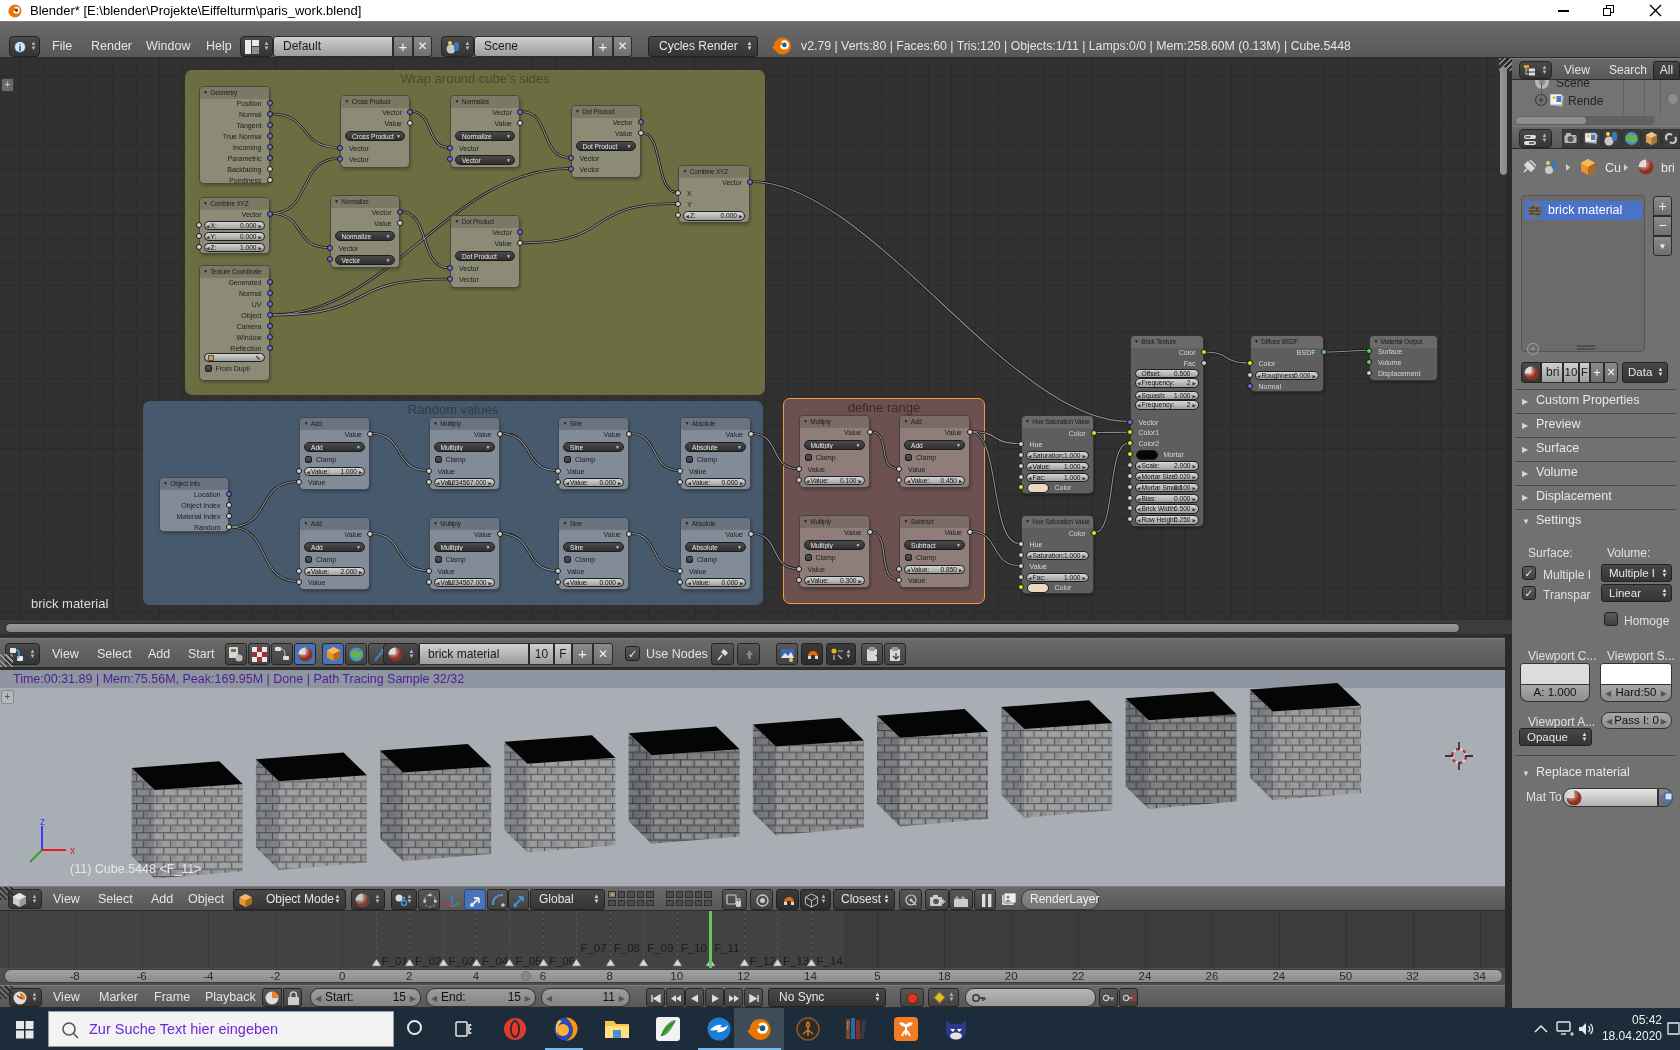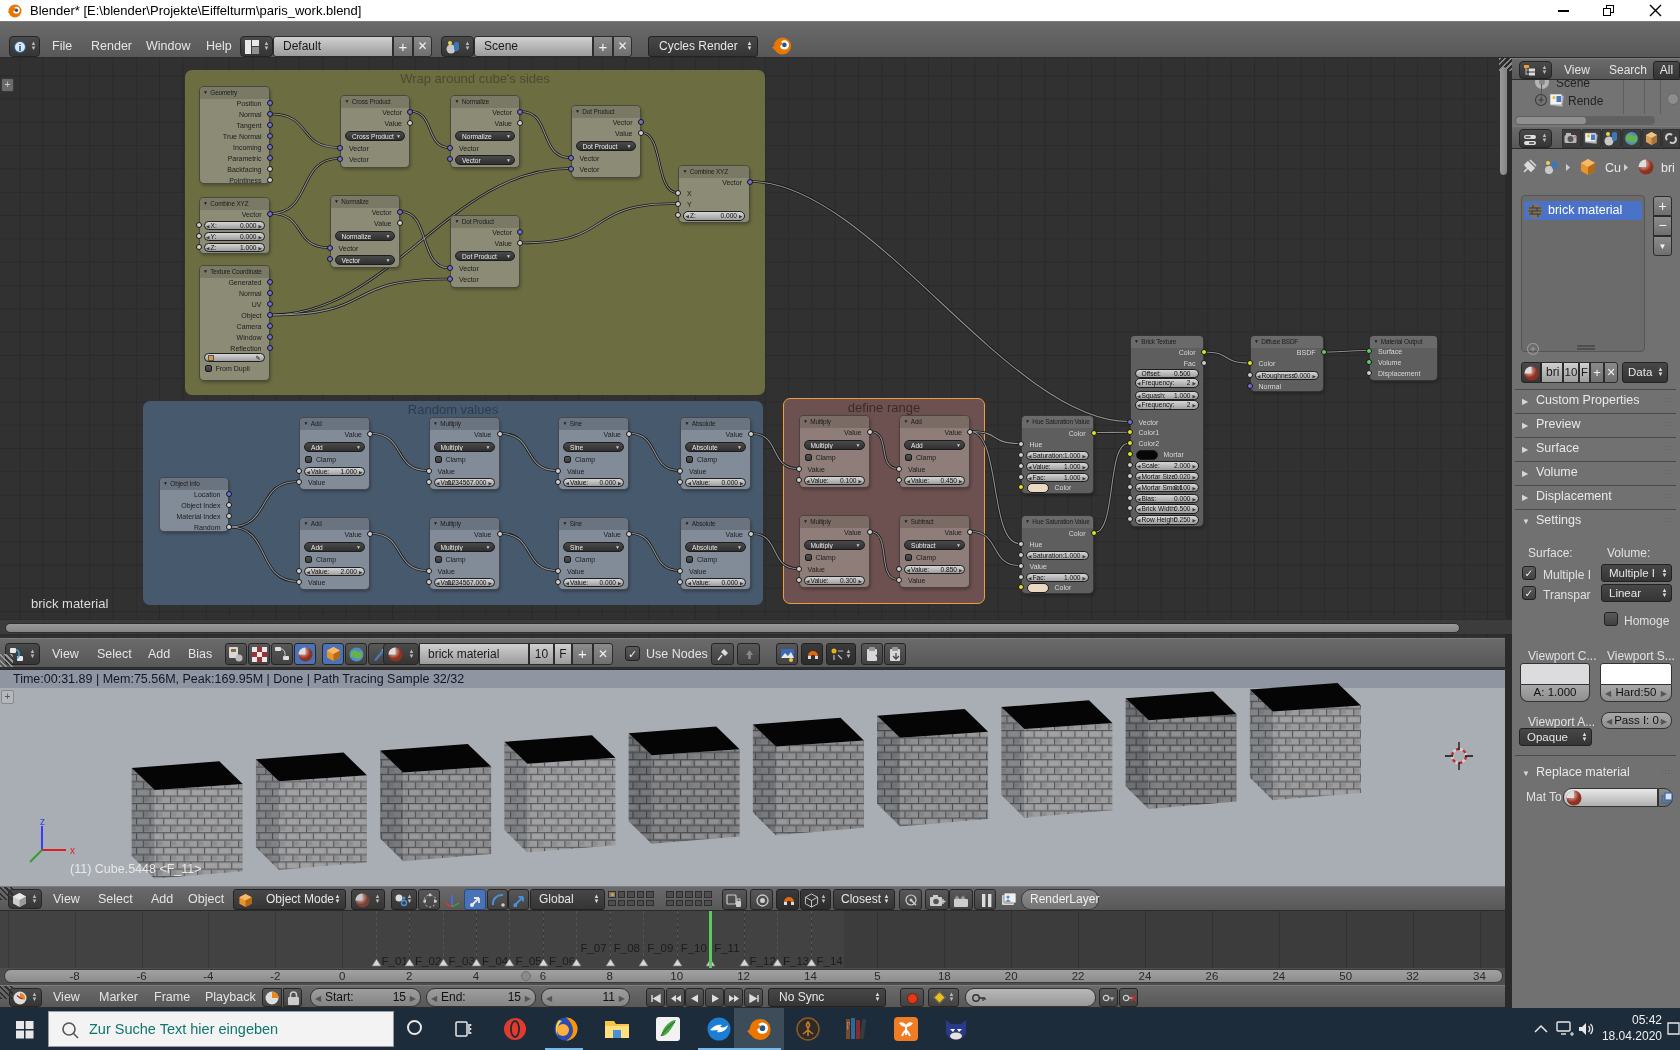--- a/index.html
+++ b/index.html
@@ -109,20 +109,21 @@
 <div class="gbtn" style="left:593px;top:14px;width:20px;height:21px;font-size:15px;line-height:19px">+</div>
 <div class="gbtn" style="left:613px;top:14px;width:19px;height:21px;font-size:12px;line-height:19px;border-radius:0 3px 3px 0">✕</div>
 <div class="dfield" style="left:648px;top:14px;width:110px;height:21px;border-radius:3px;font-size:12px;line-height:19px;padding-left:10px">Cycles Render
 <span class="updn" style="right:3px;top:4px;color:#ddd">▲<br>▼</span></div>
 <svg class="abs" style="left:771px;top:13px" width="22" height="22" viewBox="0 0 22 22">
 <circle cx="11.5" cy="11" r="8.6" fill="#ea7600"></circle>
         <circle cx="13.4" cy="9.9" r="4.6" fill="#fff"></circle>
         <circle cx="13.4" cy="9.9" r="2.3" fill="#265787"></circle>
 <path d="M1 12.5 L9 6 L12 8.6 L4 15.6 Z" fill="#ea7600"></path>
       </svg>
+<div class="menu" style="left:801px;top:17px;font-size:12.3px">v2.79 | Verts:80 | Faces:60 | Tris:120 | Objects:1/11 | Lamps:0/0 | Mem:258.60M (0.13M) | Cube.5448</div>
 </div>
 <div class="abs" id="nodeed">
 <div class="frame" style="left:185px;top:12px;width:580px;height:325px;background:#6d6d42"></div>
 <div class="ftitle" style="left:185px;top:13px;width:580px;color:#4b4b2d">Wrap around cube's sides</div>
 <div class="frame" style="left:143px;top:342.5px;width:620px;height:204px;background:#475a6d"></div>
 <div class="ftitle" style="left:143px;top:344px;width:620px;color:#2d3c4b">Random values</div>
 <div class="frame" style="left:783px;top:340px;width:202px;height:206px;background:#6d5150;border:1.5px solid #ee9c3e"></div>
 <div class="ftitle" style="left:783px;top:342px;width:202px;color:#3c2b25">define range</div>
 <div class="node" style="left:198.5px;top:28px;width:71px;height:98px;background:#8b8b76">
         <div class="nh" style="background:#797966"><i>▼</i>Geometry</div>
@@ -777,21 +778,21 @@
 <svg class="abs" style="left:3px;top:3px" width="16" height="16" viewBox="0 0 16 16">
           <rect x="1" y="1" width="6" height="5" rx="1" fill="#e8e8e8"></rect>
           <rect x="8" y="9" width="6" height="5" rx="1" fill="#e8e8e8"></rect>
           <path d="M7 3 C11 3 11 11 8 11" stroke="#35a5e5" fill="none" stroke-width="1.4"></path>
         </svg>
 <span class="updn" style="right:2px;top:5px">▲<br>▼</span>
       </div>
 <div class="menu" style="left:52px;top:8px">View</div>
 <div class="menu" style="left:97px;top:8px">Select</div>
 <div class="menu" style="left:148px;top:8px">Add</div>
-<div class="menu" style="left:188px;top:8px">Bias</div>
+<div class="menu" style="left:188px;top:8px">Start</div>
 <div class="abs" style="left:225px;top:4px;width:22px;height:22px;background:linear-gradient(#585858,#424242);border:1px solid #262626;border-radius:3px">
         <svg class="abs" style="left:2px;top:2px" width="16" height="16">
           <rect x="1" y="1" width="9" height="11" rx="1" fill="#d8d8d8"></rect>
           <rect x="3" y="3" width="5" height="3" fill="#8a6a3a"></rect>
           <circle cx="11" cy="12" r="3.5" fill="#bcbcbc"></circle>
         </svg>
       </div>
 <div class="abs" style="left:248px;top:4px;width:22px;height:22px;background:linear-gradient(#585858,#424242);border:1px solid #262626;border-radius:3px">
         <svg class="abs" style="left:3px;top:3px" width="15" height="15">
           <rect width="15" height="15" fill="#993333"></rect>
@@ -902,21 +903,21 @@
 <div class="abs" style="left:884px;top:4px;width:22px;height:22px;background:linear-gradient(#585858,#424242);border:1px solid #262626;border-radius:3px">
 <svg class="abs" style="left:3px;top:2px" width="16" height="17">
           <rect x="2" y="3" width="10" height="12" rx="1" fill="#d8d8d8"></rect>
           <rect x="4" y="1" width="6" height="4" rx="1" fill="#999"></rect>
           <path d="M8 7 L8 13 M5 10 L8 13 L11 10" stroke="#444" stroke-width="1.3" fill="none"></path>
         </svg>
       </div>
 <div class="corner" style="left:0;bottom:0;background:repeating-linear-gradient(45deg,#999 0 1.5px,transparent 1.5px 4px)"></div>
 </div>
 <div class="abs" style="left:0;top:669px;width:1512px;height:19px;background:#8f96a1;border-top:1px solid #2b2b2b">
-      <div class="abs" style="left:13px;top:2px;color:#0f172a;font-size:12.5px">Time:00:31.89 | Mem:75.56M, Peak:169.95M | Done | Path Tracing Sample 32/32</div>
+      <div class="abs" style="left:13px;top:2px;color:#4c1d95;font-size:12.5px">Time:00:31.89 | Mem:75.56M, Peak:169.95M | Done | Path Tracing Sample 32/32</div>
     </div>
 <div class="abs" id="vp3d">
 <svg class="abs" style="left:0;top:-688px" width="1512" height="886" viewBox="0 0 1512 886">
         <defs>
           <pattern id="bl" width="13.6" height="14.6" patternUnits="userSpaceOnUse">
 <rect width="13.6" height="14.6" fill="#9c9c9c"></rect>
 <rect x="0" y="0" width="13.6" height="1.1" fill="#53575f"></rect>
             <rect x="0" y="7.3" width="13.6" height="1.1" fill="#53575f"></rect>
 <rect x="0" y="1.1" width="1.1" height="6.2" fill="#53575f"></rect>
             <rect x="6.8" y="8.4" width="1.1" height="6.2" fill="#53575f"></rect>
@@ -1596,21 +1597,21 @@
         <rect x="0" y="0" width="8" height="8" fill="#e8e8e8"></rect>
         <rect x="9.5" y="0" width="8" height="8" fill="#e8e8e8"></rect>
         <rect x="0" y="9.5" width="8" height="8" fill="#e8e8e8"></rect>
         <rect x="9.5" y="9.5" width="8" height="8" fill="#e8e8e8"></rect>
       </svg>
 <div class="abs" style="left:48px;top:3px;width:346px;height:36px;background:#f3f3f3;border:1px solid #9a9a9a">
 <svg class="abs" style="left:12px;top:9px" width="19" height="19">
           <circle cx="8" cy="8" r="6" fill="none" stroke="#555" stroke-width="1.6"></circle>
           <path d="M12.5 12.5 L17 17" stroke="#555" stroke-width="1.6"></path>
         </svg>
-<span class="abs" style="left:40px;top:9px;color:#0f766e;font-size:14.5px">Zur Suche Text hier eingeben</span>
+<span class="abs" style="left:40px;top:9px;color:#6d28d9;font-size:14.5px">Zur Suche Text hier eingeben</span>
       </div>
 <div class="abs" style="left:407px;top:12px;width:15px;height:15px;border-radius:50%;border:2px solid #e8e8e8"></div>
 <svg class="abs" style="left:453px;top:12px" width="20" height="18">
         <rect x="3" y="2" width="11" height="14" rx="1" fill="none" stroke="#e8e8e8" stroke-width="1.5"></rect>
         <path d="M16 4 L16 14" stroke="#e8e8e8" stroke-width="1.5"></path>
         <circle cx="17.5" cy="5" r="1" fill="#e8e8e8"></circle>
         <circle cx="17.5" cy="9" r="1" fill="#e8e8e8"></circle>
         <circle cx="17.5" cy="13" r="1" fill="#e8e8e8"></circle>
       </svg>
 <svg class="abs" style="left:502px;top:8px" width="26" height="26">

